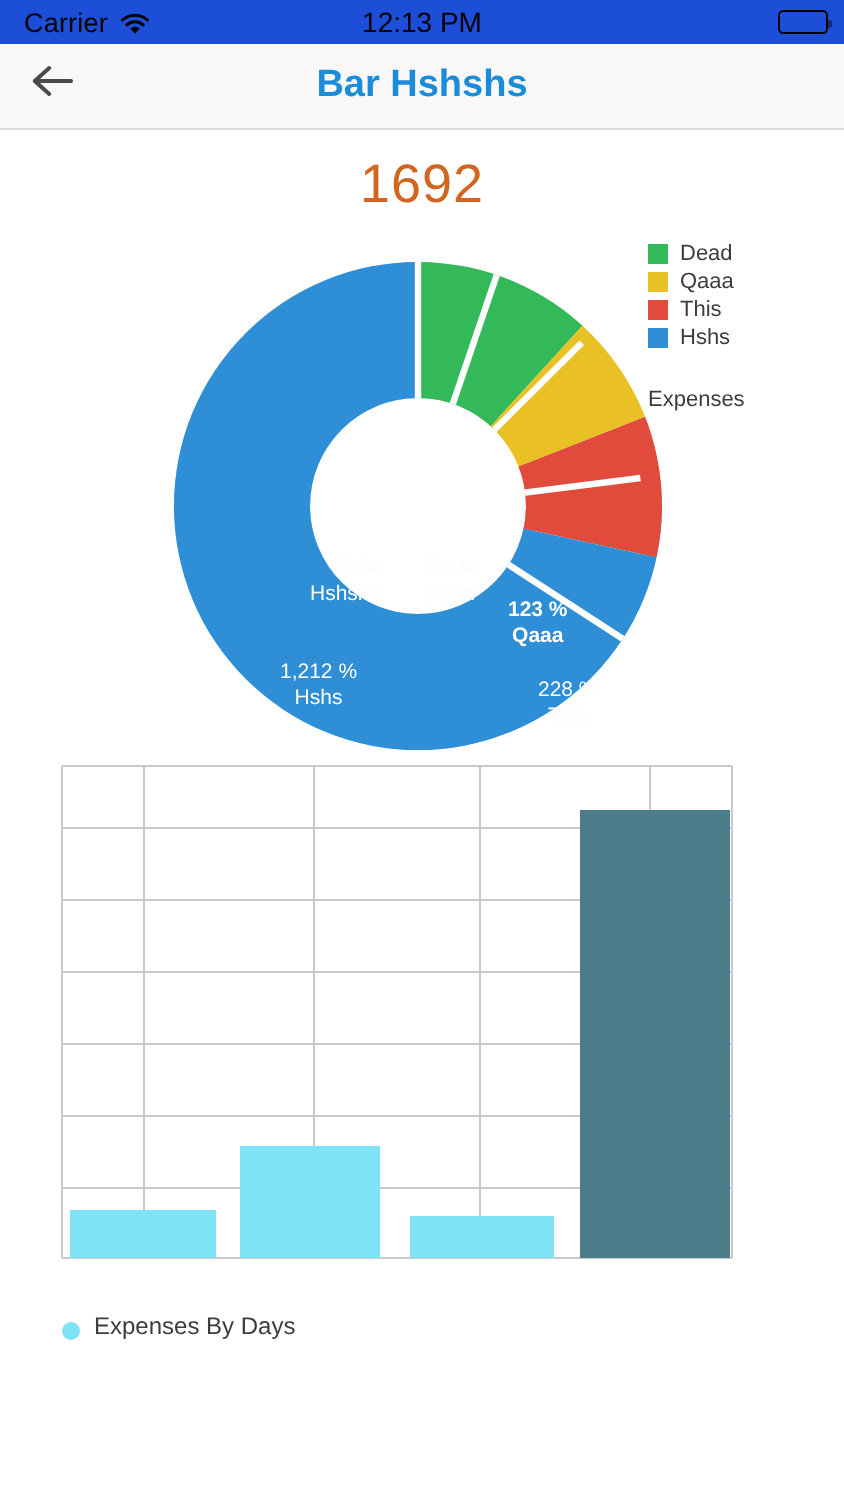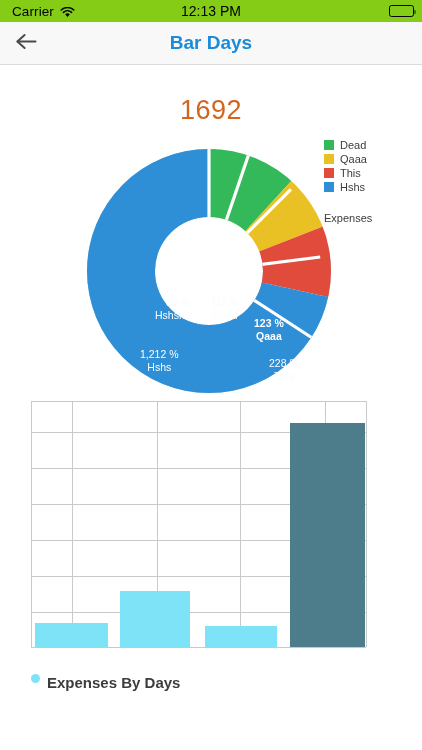--- a/index.html
+++ b/index.html
@@ -11,21 +11,21 @@
     overflow:hidden;
     position:relative;
   }
 
   
   .statusbar{
     height:22px; width:100%;
     display:flex; align-items:center;
     padding:0 8px 0 12px;
     font-size:13.5px; font-weight:600;
-    background:#84cc16;
+    background:#1d4ed8;
     position:relative;
   }
   .sb-left{ display:flex; align-items:center; gap:6px; }
   .sb-carrier{ font-size:13.5px; font-weight:500; letter-spacing:.1px; }
   .sb-wifi{ display:inline-block; width:15px; height:11px; }
   .sb-time{
     position:absolute; left:0; right:0; top:0; bottom:0;
     display:flex; align-items:center; justify-content:center;
     font-size:14px; font-weight:400; pointer-events:none;text-align:right;
   }
@@ -61,21 +61,21 @@
     font-size:19px; font-weight:bold;
     color:#1a8cd8;
     pointer-events:none;
   }
 
   
   .total-value{
     text-align:center;
     font-size:27px;
     color:#d2651f;
-    margin-top:30px;
+    margin-top:12px;
     letter-spacing:.5px;
   }
 
   
   .pie-wrap{
     position:relative;
     width:422px; height:265px;
     margin-top:5px;
   }
   .pie-svg{ position:absolute; left:0; top:0; }
@@ -107,24 +107,23 @@
   .bar-wrap{
     position:relative;
     width:422px; height:300px;
     margin-top:0;
   }
   .bar-svg{ position:absolute; left:0; top:0; }
 
   .bar-legend{
     position:absolute;
     left:31px; top:278px;
-    display:flex; align-items:flex-start;
-    font-size:15px;
+    display:flex; align-items:flex-end;
+    font-size:12px;
     color:#3c3c3c;
-    font-weight:bold;
   }
   .bl-dot{
     width:9px; height:9px; border-radius:50%;
     background:#7fe3f7; margin-right:7px;
   }
 </style>
 </head>
 <body>
 
 <div class="statusbar">
@@ -148,21 +147,21 @@
 
 <div class="navbar">
   <div class="nav-back">
     <span>
       <svg width="22" height="19" viewBox="0 0 22 19">
         <path d="M9.6 3 L2.4 9.5 L9.6 16" stroke="#4a4a4a" stroke-width="2" fill="none" stroke-linecap="round" stroke-linejoin="round"></path>
         <path d="M2.6 9.5 H20.5" stroke="#4a4a4a" stroke-width="2" fill="none" stroke-linecap="round"></path>
       </svg>
     </span>
   </div>
-  <div class="nav-title">Bar Days</div>
+  <div class="nav-title">Bar Hshshs</div>
 </div>
 
 <div class="total-value">1692</div>
 
 <div class="pie-wrap">
   <svg class="pie-svg" width="422" height="265" viewBox="0 0 422 265">
     <defs>
       <clipPath id="donutClip">
         <path d="M209,18 m-122,0 a122,122 0 1,0 244,0 a122,122 0 1,0 -244,0 Z
                  M209,18 m-54,0 a54,54 0 1,1 108,0 a54,54 0 1,1 -108,0 Z" clip-rule="evenodd"></path>

